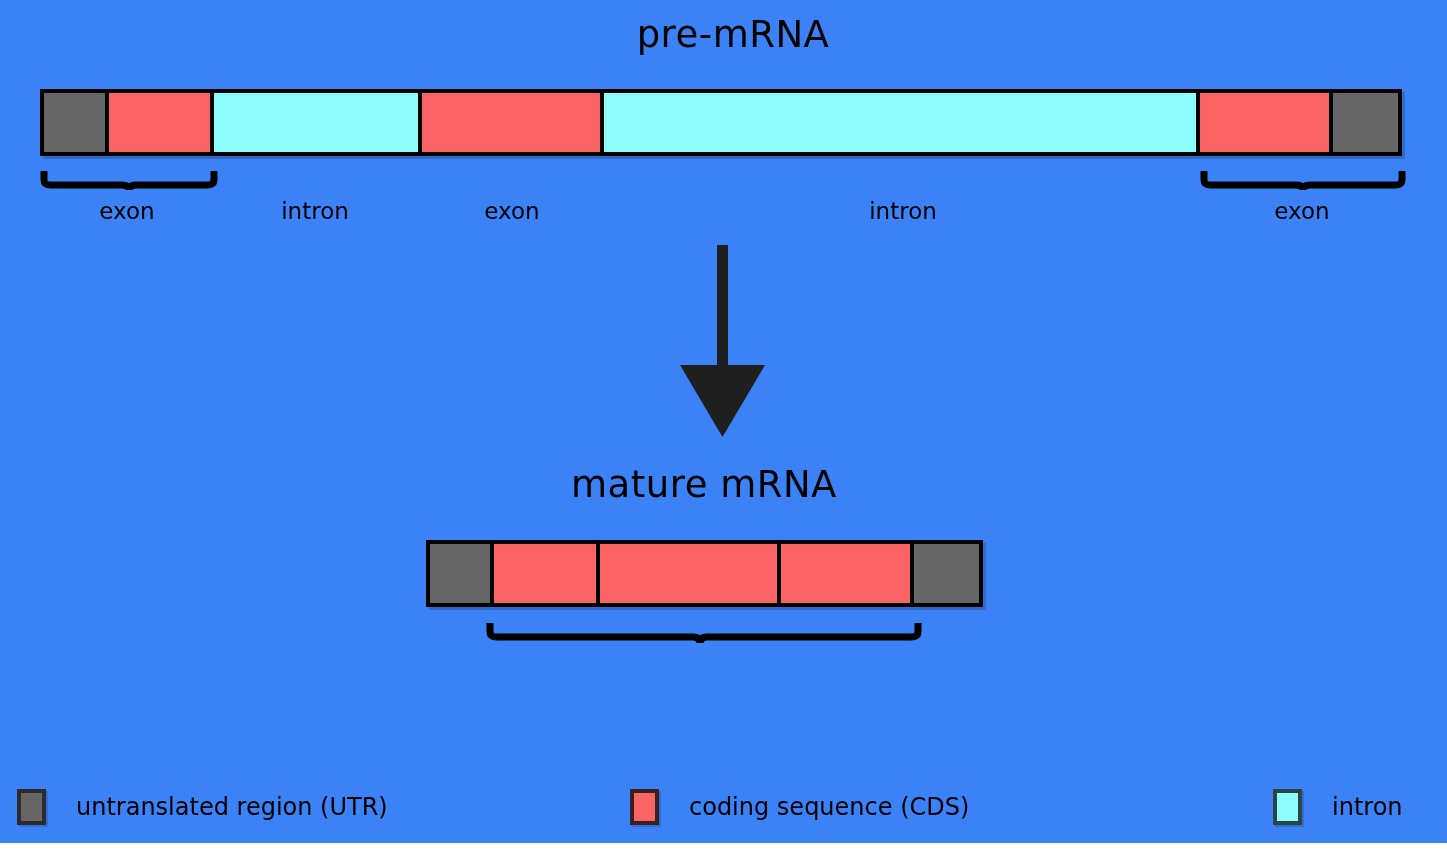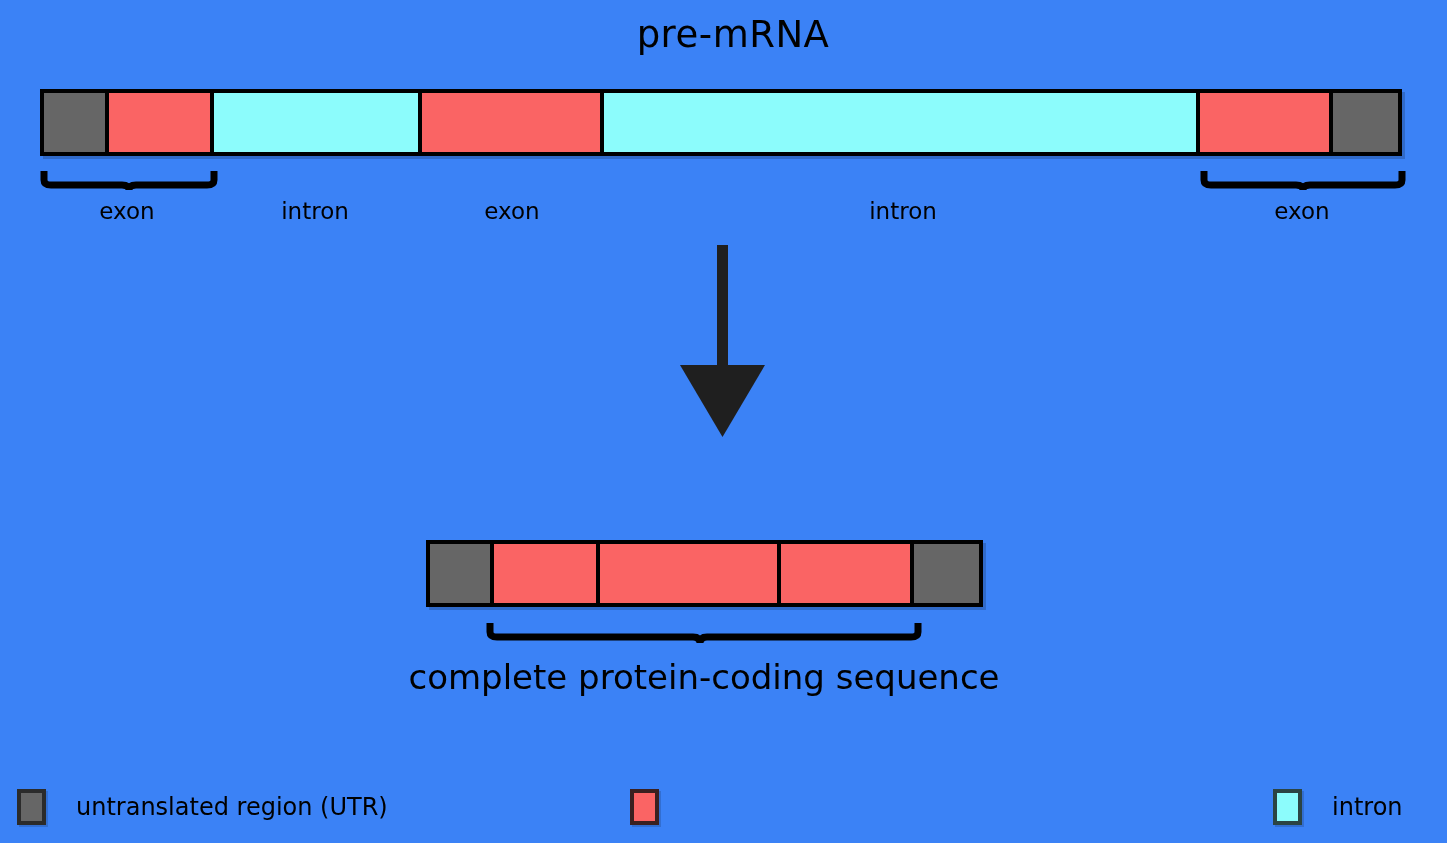--- a/index.html
+++ b/index.html
@@ -139,45 +139,46 @@
   <div class="seg-label" style="left:215px;  top:200px; width:200px;">intron</div>
   <div class="seg-label" style="left:412px;  top:200px; width:200px;">exon</div>
   <div class="seg-label" style="left:803px;  top:200px; width:200px;">intron</div>
   <div class="seg-label" style="left:1202px; top:200px; width:200px;">exon</div>
 
   <svg class="arrow" style="left:675px; top:245px;" width="95" height="195" viewBox="0 0 95 195">
     <rect x="42" y="0" width="11" height="125" fill="#1f1f1f"></rect>
     <path d="M5 120 L90 120 L47.5 192 Z" fill="#1f1f1f"></path>
   </svg>
 
+  <div class="title" style="left:504px; top:466px; width:400px;">mature mRNA</div>
 
   <div class="bar" style="left:426px; top:540px; width:557px; height:67px;">
     <div class="seg utr" style="width:65px;"></div>
     <div class="seg cds" style="width:107px;"></div>
     <div class="seg cds" style="width:184px;"></div>
     <div class="seg cds" style="width:135px;"></div>
     <div class="seg utr" style="width:66px;"></div>
   </div>
 
   <svg class="brace" style="left:486px; top:620px;" width="436" height="32" viewBox="0 0 436 32">
     <path d="M4 3 L4 12 Q4 17 11 17 L207 17 Q214 17 214 23 Q214 17 221 17 L425 17 Q432 17 432 12 L432 3" fill="none" stroke="#000000" stroke-width="7" stroke-linecap="butt" stroke-linejoin="miter"></path>
     <path d="M214 21 L208 17 L220 17 Z" fill="#000000"></path>
   </svg>
 
-  <div class="brace-label" style="left:404px; top:660px; width:600px;">complete protein-coding sequence</div>
 
   <div class="legend">
 
     <div class="legend-item" style="left:17px; top:4px;">
       <span class="legend-swatch utr"></span>
       <span class="legend-text">untranslated region (UTR)</span>
     </div>
 
     <div class="legend-item" style="left:630px; top:4px;">
       <span class="legend-swatch cds"></span>
+      <span class="legend-text">coding sequence (CDS)</span>
     </div>
 
     <div class="legend-item" style="left:1273px; top:4px;">
       <span class="legend-swatch intron"></span>
       <span class="legend-text">intron</span>
     </div>
 
   </div>
 
 </div>

